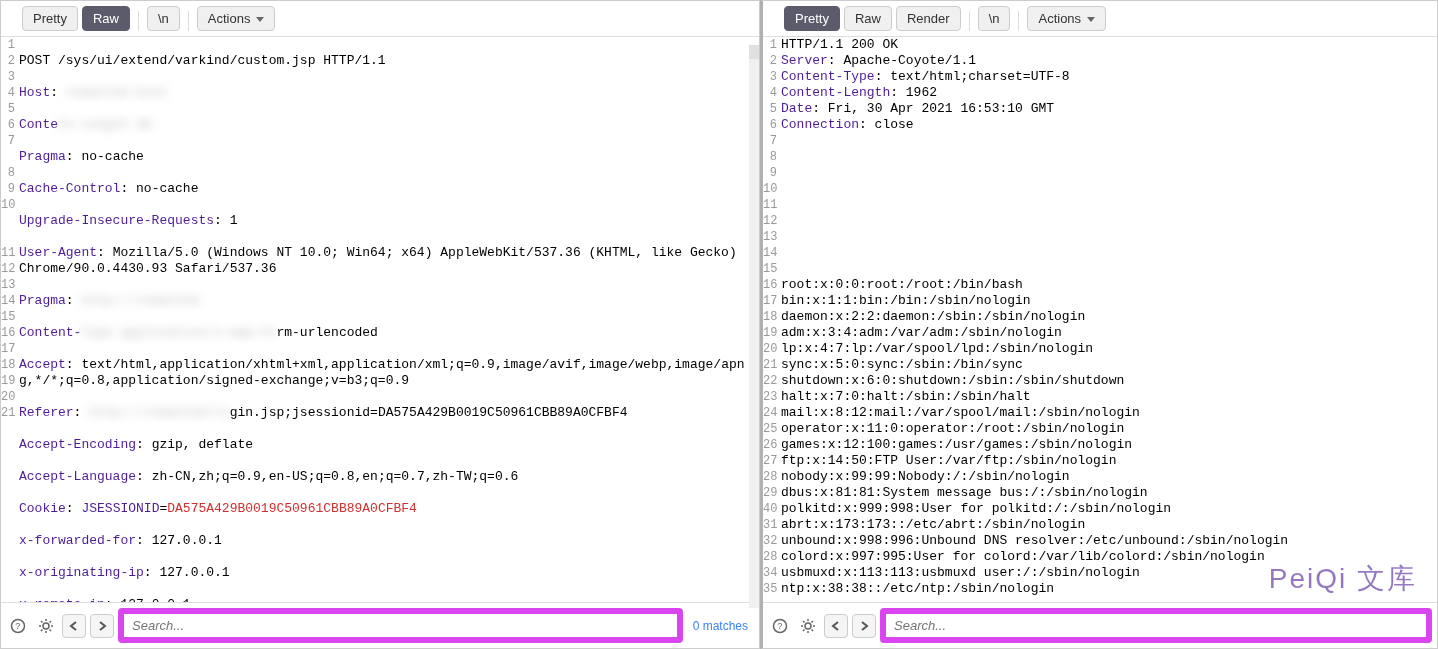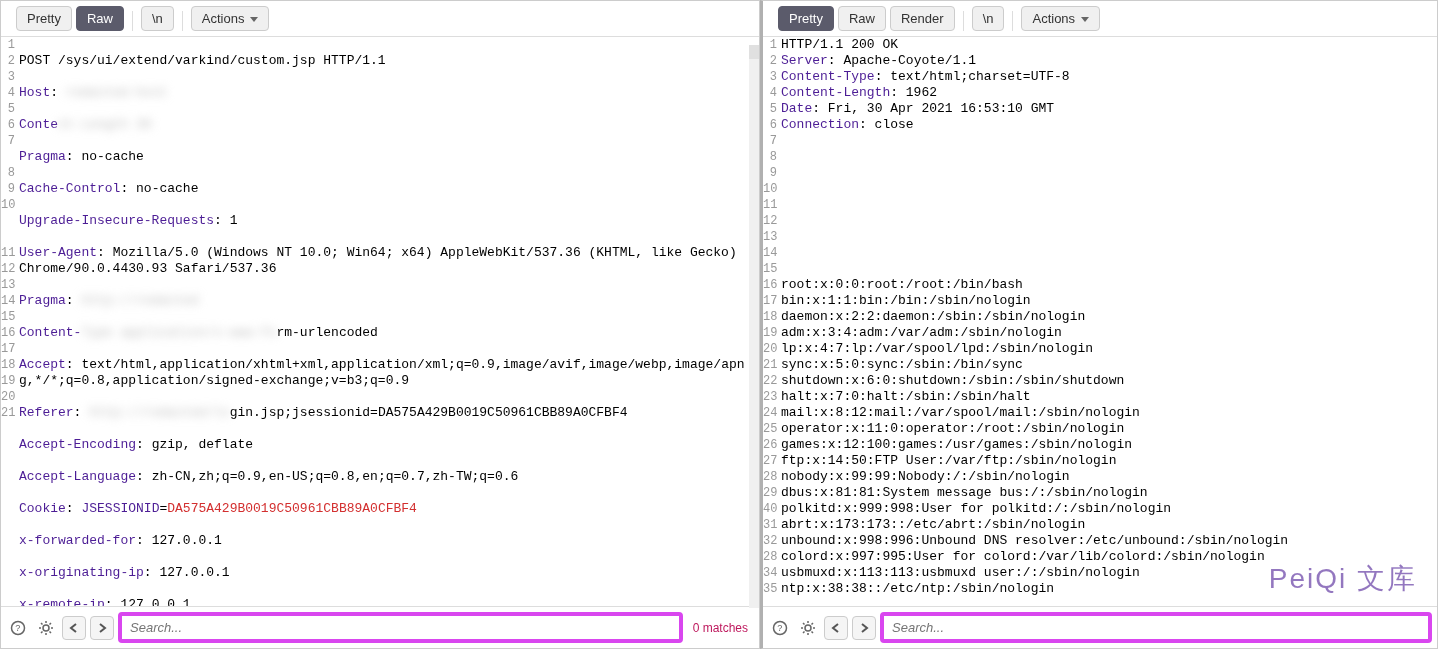--- a/index.html
+++ b/index.html
@@ -16,21 +16,21 @@
   display: flex;
   flex-direction: column;
   border: 1px solid #ccc;
   position: relative;
 }
 .panel-left { width: 760px; }
 .panel-right { width: 678px; border-left: 3px solid #b0b0b0; }
 .toolbar {
   display: flex;
   align-items: flex-end;
-  padding: 5px 15px;
+  padding: 5px 21px;
   gap: 4px;
   background: #fff;
   border-bottom: 1px solid #ddd;
 }
 .btn {
   padding: 4px 10px;
   border: 1px solid #ccc;
   border-radius: 4px;
   background: #f0f0f0;
   font-family: Arial, sans-serif;
@@ -97,32 +97,32 @@
   display: flex;
   align-items: center;
   justify-content: center;
   cursor: pointer;
   color: #555;
 }
 .icon-btn.plain { border: none; background: transparent; }
 .search-box {
   flex: 1;
   padding: 4px 8px;
-  border: 4px solid #d946ef;
+  border: 6px solid #d946ef;
   border-radius: 4px;
   font-style: italic;
   color: #999;
   font-family: Arial, sans-serif;
   font-size: 13px;
   outline: none;
 }
 .matches {
   font-family: Arial, sans-serif;
   font-size: 12px;
-  color: #be185d;
+  color: #3b82f6;
   padding: 0 6px;
 }
 .scrollbar-track {
   position: absolute;
   right: 0; top: 44px; bottom: 40px;
   width: 10px;
   background: #f0f0f0;
 }
 .scrollbar-thumb {
   position: absolute;

